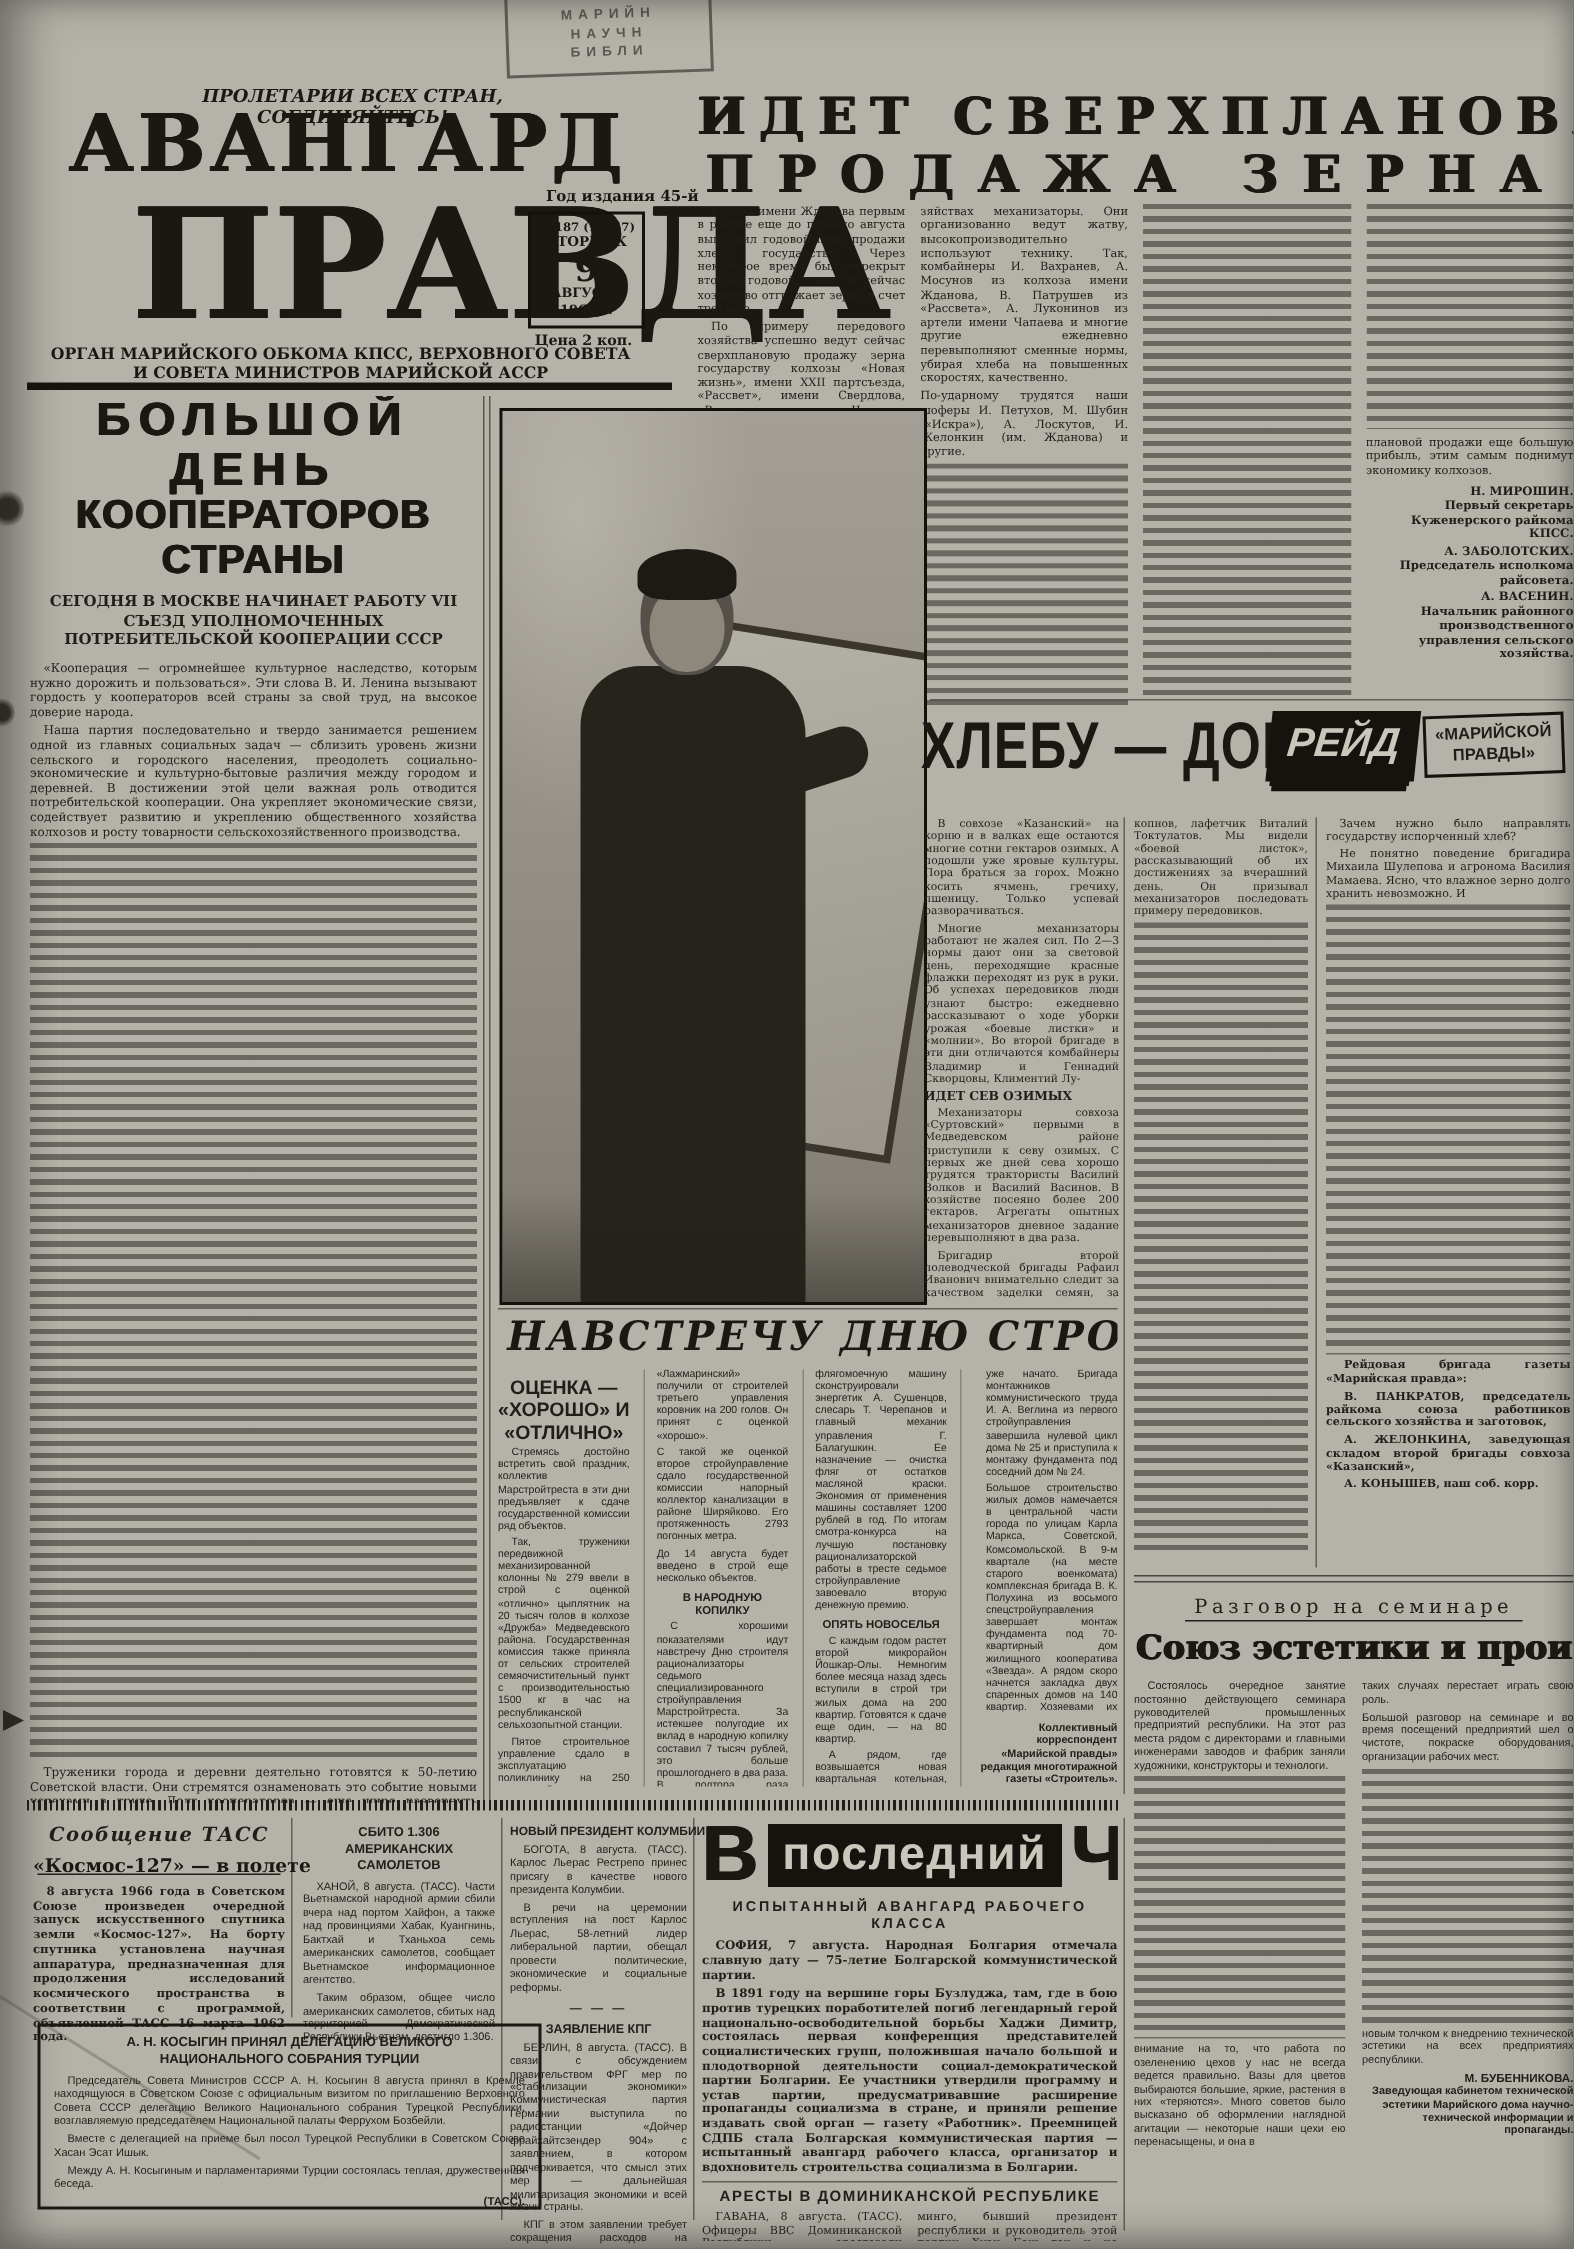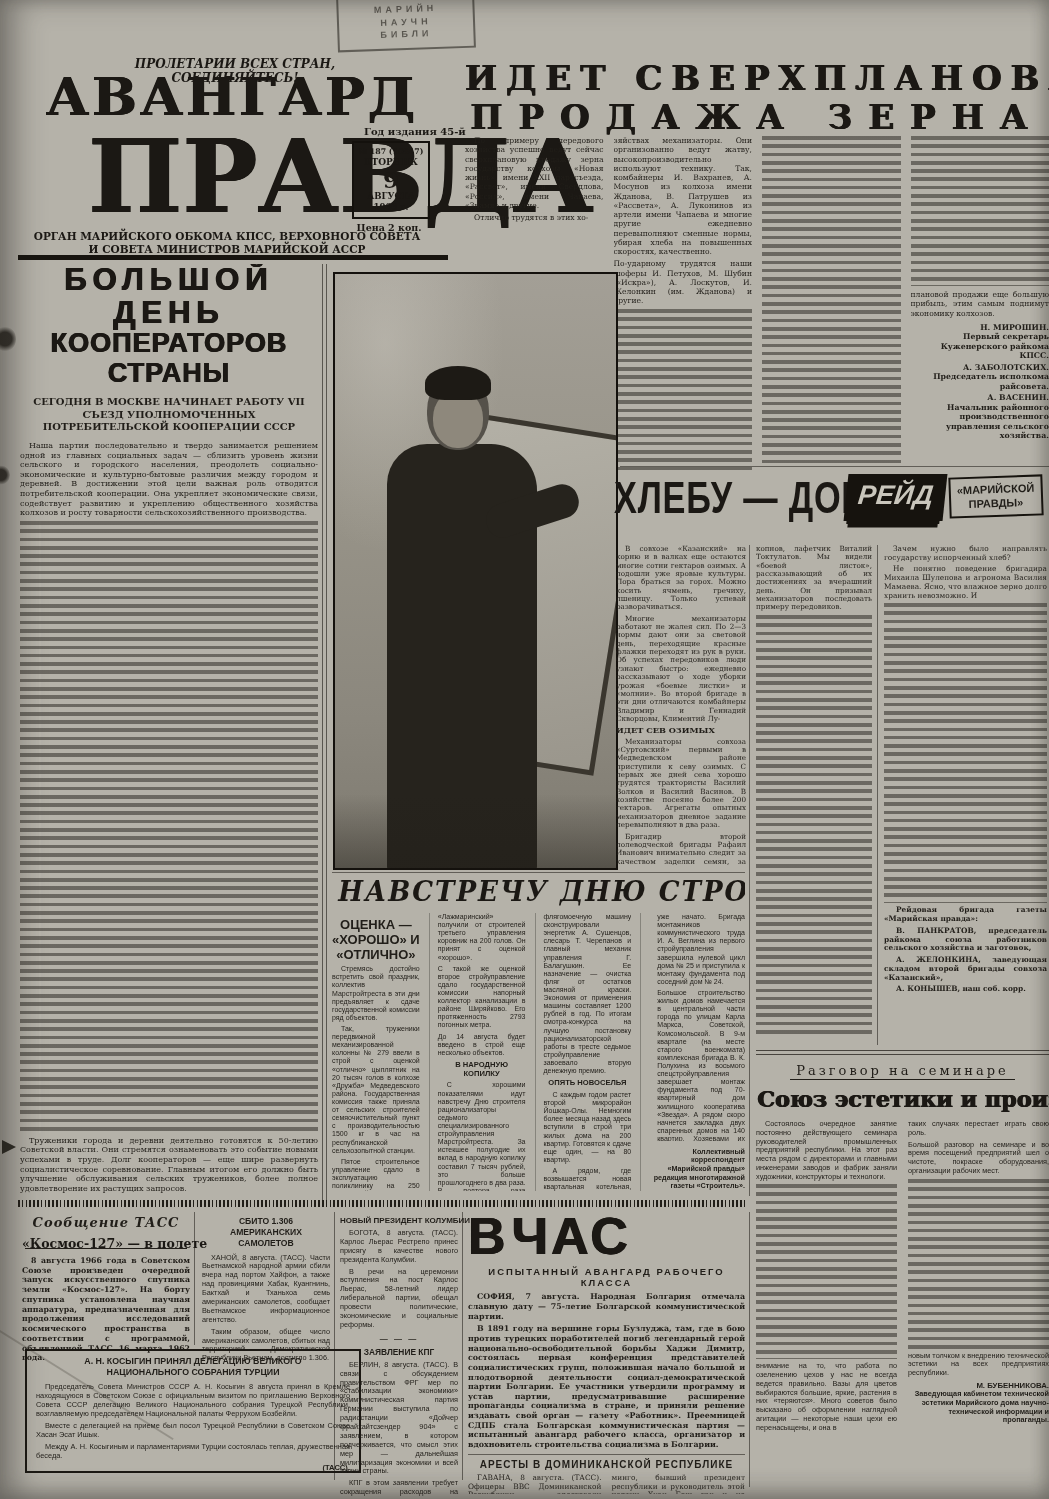--- a/index.html
+++ b/index.html
@@ -67,20 +67,21 @@
     <div>И СОВЕТА МИНИСТРОВ МАРИЙСКОЙ АССР</div>
   </div>
 
   <div class="abs" style="left:18px;top:255px;width:430px;height:5px;background:#17140f;"></div>
 
   <div class="abs ink heavy" style="left:465px;top:58px;width:584px;text-align:center;font-weight:bold;font-size:34px;letter-spacing:9px;white-space:nowrap;">ИДЕТ СВЕРХПЛАНОВАЯ</div>
   <div class="abs ink heavy" style="left:465px;top:97px;width:584px;text-align:center;font-weight:bold;font-size:34px;letter-spacing:16px;white-space:nowrap;">ПРОДАЖА ЗЕРНА</div>
 
   <div class="abs" style="left:465px;top:136px;width:584px;height:334px;display:flex;gap:10px;font-size:7.6px;line-height:1.22;overflow:hidden;">
     <div style="flex:1;overflow:hidden;">
+        <p class="para">Колхоз имени Жданова первым в районе еще до первого августа выполнил годовой план продажи хлеба государству. Через некоторое время был перекрыт второй годовой план, и сейчас хозяйство отгружает зерно в счет третьего.</p>
         <p class="para">По примеру передового хозяйства успешно ведут сейчас сверхплановую продажу зерна государству колхозы «Новая жизнь», имени XXII партсъезда, «Рассвет», имени Свердлова, «Россия», имени Чапаева, «Знамя» и другие.</p>
         <p class="para">Отлично трудятся в этих хо-</p>
       </div>
     <div style="flex:1;overflow:hidden;">
       <div>
           <p class="para nofirst">зяйствах механизаторы. Они организованно ведут жатву, высокопроизводительно используют технику. Так, комбайнеры И. Вахранев, А. Мосунов из колхоза имени Жданова, В. Патрушев из «Рассвета», А. Луконинов из артели имени Чапаева и многие другие ежедневно перевыполняют сменные нормы, убирая хлеба на повышенных скоростях, качественно.</p>
           <p class="para nofirst">По-ударному трудятся наши шоферы И. Петухов, М. Шубин («Искра»), А. Лоскутов, И. Желонкин (им. Жданова) и другие.</p>
         </div>
       <div class="fx" style="height:165px;"></div>
     </div>
@@ -99,20 +100,21 @@
         <div class="sig-role">Начальник районного производственного управления сельского хозяйства.</div>
       </div>
     </div>
   </div>
 
   <div class="abs" style="left:20px;top:264px;width:298px;height:938px;overflow:hidden;">
     <div class="sans ink heavy" style="font-weight:bold;font-size:31px;letter-spacing:6px;text-align:center;line-height:1.05;">БОЛЬШОЙ ДЕНЬ</div>
     <div class="sans ink heavy" style="font-weight:bold;font-size:27px;letter-spacing:1px;text-align:center;line-height:1.1;margin-bottom:8px;">КООПЕРАТОРОВ СТРАНЫ</div>
     <div style="font-weight:bold;font-size:10px;text-align:center;line-height:1.25;margin:0 8px 7px;">СЕГОДНЯ В МОСКВЕ НАЧИНАЕТ РАБОТУ VII СЪЕЗД УПОЛНОМОЧЕННЫХ ПОТРЕБИТЕЛЬСКОЙ КООПЕРАЦИИ СССР</div>
     <div style="font-size:8px;line-height:1.2;">
+        <p class="para">«Кооперация — огромнейшее культурное наследство, которым нужно дорожить и пользоваться». Эти слова В. И. Ленина вызывают гордость у кооператоров всей страны за свой труд, на высокое доверие народа.</p>
         <p class="para">Наша партия последовательно и твердо занимается решением одной из главных социальных задач — сблизить уровень жизни сельского и городского населения, преодолеть социально-экономические и культурно-бытовые различия между городом и деревней. В достижении этой цели важная роль отводится потребительской кооперации. Она укрепляет экономические связи, содействует развитию и укреплению общественного хозяйства колхозов и росту товарности сельскохозяйственного производства.</p>
       </div>
     <div class="fx" style="height:612px;margin:3px 0;"></div>
     <div style="font-size:8px;line-height:1.2;">
         <p class="para">Труженики города и деревни деятельно готовятся к 50-летию Советской власти. Они стремятся ознаменовать это событие новыми успехами в труде. Долг кооператоров — еще шире развернуть социалистическое соревнование. Главным итогом его должно быть улучшение обслуживания сельских тружеников, более полное удовлетворение их растущих запросов.</p>
       </div>
 
   </div>
 
   <div class="abs vrule2" style="left:322px;top:264px;height:936px;"></div>
@@ -301,20 +303,21 @@
         <p class="para">БЕРЛИН, 8 августа. (ТАСС). В связи с обсуждением правительством ФРГ мер по «стабилизации экономики» Коммунистическая партия Германии выступила по радиостанции «Дойчер фрайхайтсзендер 904» с заявлением, в котором подчеркивается, что смысл этих мер — дальнейшая милитаризация экономики и всей жизни страны.</p>
         <p class="para">КПГ в этом заявлении требует сокращения расходов на вооружение, отмены распоряжения правительства по повышению цен, тарифов и квартирной платы.</p>
       </div>
   </div>
 
   <div class="abs vrule" style="left:462px;top:1212px;height:268px;"></div>
 
   <div class="abs" style="left:468px;top:1212px;width:277px;height:282px;overflow:hidden;">
     <div style="display:flex;align-items:center;gap:6px;justify-content:flex-start;">
       <span class="sans ink heavy" style="font-weight:bold;font-size:52px;line-height:.95;">В</span>
+      <span class="sans" style="background:#16130e;color:#c9c6bc;font-weight:bold;font-size:31px;padding:4px 10px 7px;line-height:1;letter-spacing:1px;">последний</span>
       <span class="sans ink heavy" style="font-weight:bold;font-size:52px;line-height:.95;letter-spacing:3px;">ЧАС</span>
     </div>
     <div class="sans" style="font-weight:bold;font-size:9.5px;letter-spacing:2px;text-align:center;margin:5px 0 4px;">ИСПЫТАННЫЙ АВАНГАРД РАБОЧЕГО КЛАССА</div>
     <div style="font-size:7.9px;font-weight:bold;line-height:1.22;">
         <p class="para">СОФИЯ, 7 августа. Народная Болгария отмечала славную дату — 75-летие Болгарской коммунистической партии.</p>
         <p class="para">В 1891 году на вершине горы Бузлуджа, там, где в бою против турецких поработителей погиб легендарный герой национально-освободительной борьбы Хаджи Димитр, состоялась первая конференция представителей социалистических групп, положившая начало большой и плодотворной деятельности социал-демократической партии Болгарии. Ее участники утвердили программу и устав партии, предусматривавшие расширение пропаганды социализма в стране, и приняли решение издавать свой орган — газету «Работник». Преемницей СДПБ стала Болгарская коммунистическая партия — испытанный авангард рабочего класса, организатор и вдохновитель строительства социализма в Болгарии.</p>
       </div>
     <div class="hthin" style="margin:4px 0 4px;"></div>
     <div style="font-weight:bold;font-size:10px;text-align:center;letter-spacing:1px;margin-bottom:4px;font-family:'Liberation Sans',sans-serif;">АРЕСТЫ В ДОМИНИКАНСКОЙ РЕСПУБЛИКЕ</div>
     <div style="display:flex;gap:10px;font-size:7.4px;line-height:1.2;">

